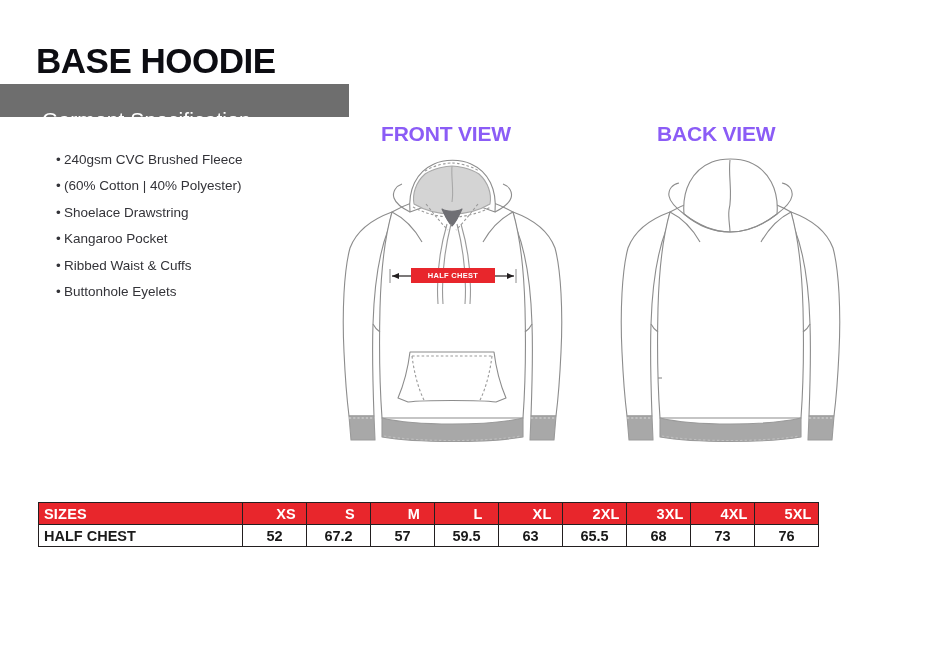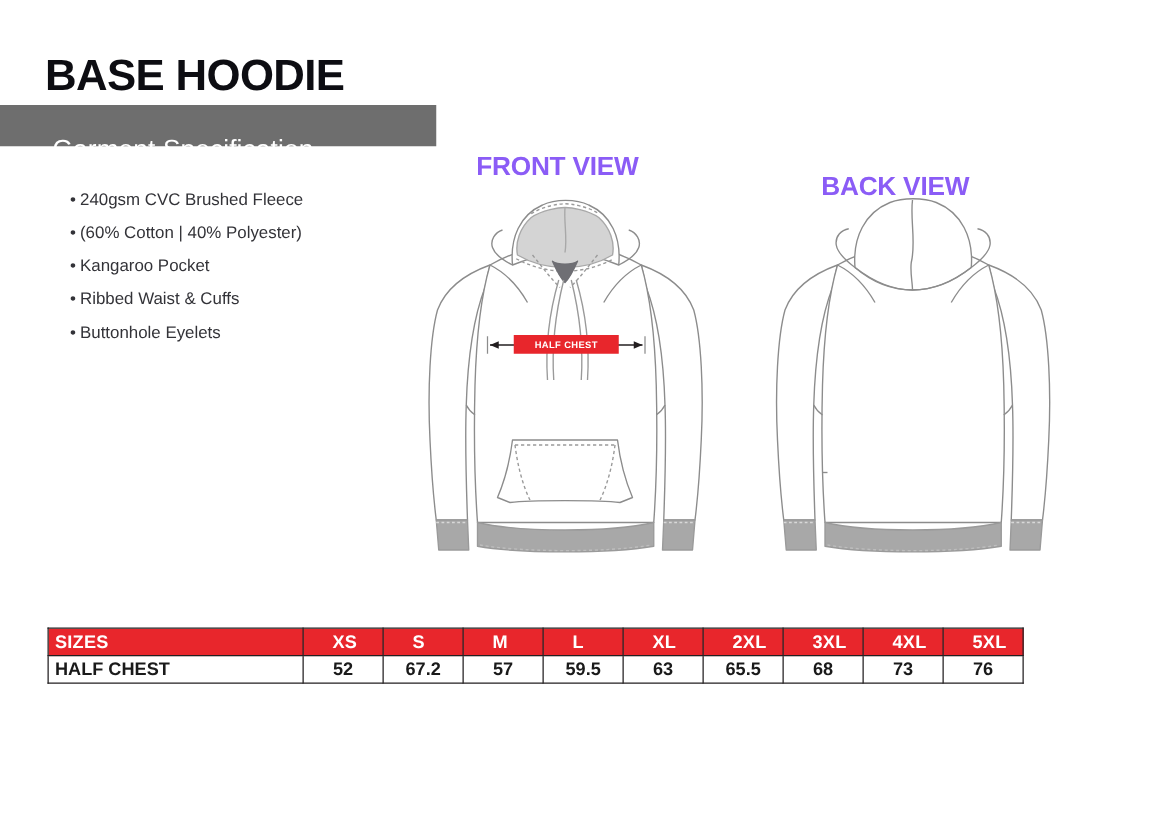--- a/index.html
+++ b/index.html
@@ -70,21 +70,21 @@
   
   .view-heading {
     position: absolute;
     font-size: 21px;
     font-weight: bold;
     color: #8b5cf6;
     letter-spacing: -0.2px;
     white-space: nowrap;
   }
   #front-view-heading { left: 381px; top: 122px; }
-  #back-view-heading  { left: 657px; top: 122px; margin-top: 16px; }
+  #back-view-heading  { left: 657px; top: 122px; }
 
   
   #front-illustration {
     position: absolute;
     left: 330px;
     top: 152px;
     width: 245px;
     height: 295px;
   }
   #back-illustration {
@@ -133,21 +133,21 @@
   #size-table td {
     border: 1px solid #231f20;
     height: 21px;
     padding: 0;
     font-size: 14.5px;
   }
   #size-table thead th {
     background: #e8262c;
     color: #ffffff;
     font-weight: bold;
-    text-align: left;
+    text-align: center;
     letter-spacing: 0.2px;
     padding-left: 23px;
   }
   #size-table thead th.row-label-head {
     text-align: left;
     padding-left: 5px;
   }
   #size-table tbody td {
     background: #ffffff;
     color: #1a1a1a;
@@ -167,20 +167,23 @@
 <div id="spec-banner">
   <span id="spec-banner-label">Garment Specification</span>
 </div>
 
 <div id="feature-list">
   <div class="feature-item">
     <span class="feature-bullet">•</span><span>240gsm CVC Brushed Fleece</span>
   </div>
   <div class="feature-item">
     <span class="feature-bullet">•</span><span>(60% Cotton | 40% Polyester)</span>
+  </div>
+  <div class="feature-item">
+    <span class="feature-bullet">•</span><span>Shoelace Drawstring</span>
   </div>
   <div class="feature-item">
     <span class="feature-bullet">•</span><span>Kangaroo Pocket</span>
   </div>
   <div class="feature-item">
     <span class="feature-bullet">•</span><span>Ribbed Waist &amp; Cuffs</span>
   </div>
   <div class="feature-item">
     <span class="feature-bullet">•</span><span>Buttonhole Eyelets</span>
   </div>

